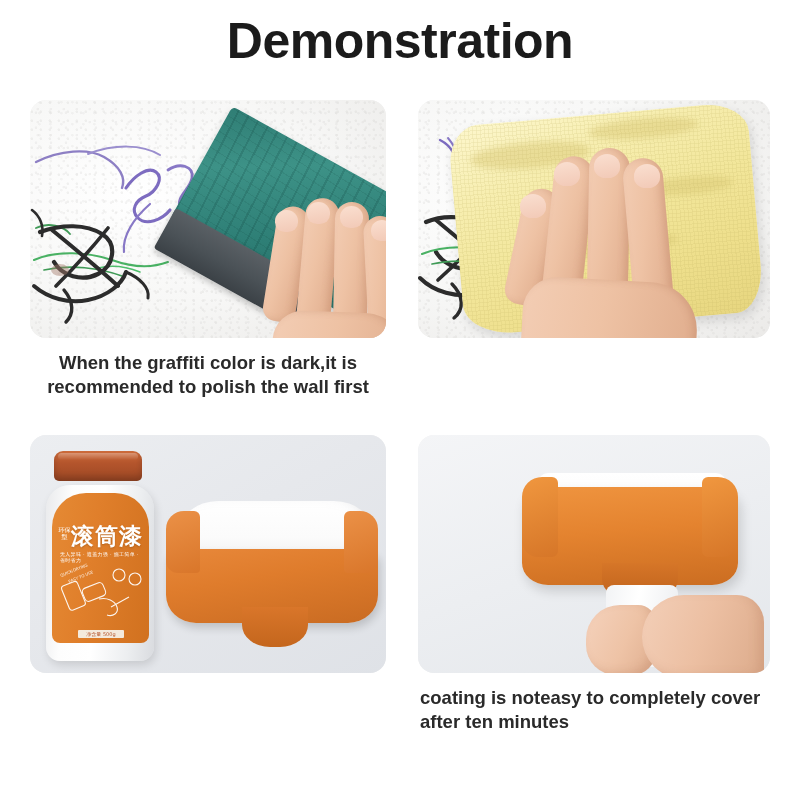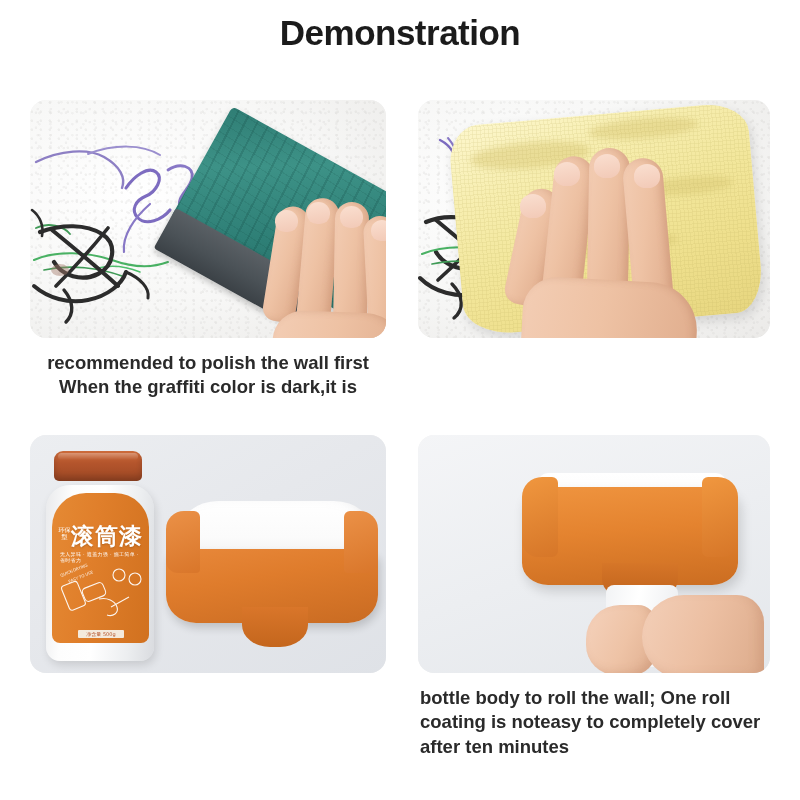--- a/index.html
+++ b/index.html
@@ -15,21 +15,21 @@
     position: relative;
     width: 800px; height: 800px;
     background: #ffffff;
   }
 
   
   .title {
     position: absolute;
     top: 14px; left: 0; width: 800px;
     text-align: center;
-    font-size: 35px;
+    font-size: 50px;
     font-weight: bold;
     color: #1b1b1b;
     letter-spacing: -0.5px;
     line-height: 1.1;
   }
 
   
   .cell { position: absolute; }
   #cell-1 { left: 30px;  top: 100px; width: 356px; }
   #cell-2 { left: 418px; top: 100px; width: 352px; }
@@ -376,22 +376,22 @@
         <div class="finger" style="left:98px; top:44px;  width:33px; height:128px; transform:rotate(-3deg);"></div>
         <div class="nail" style="left:7px;  top:38px; width:23px; height:22px;"></div>
         <div class="nail" style="left:39px; top:30px; width:23px; height:22px;"></div>
         <div class="nail" style="left:72px; top:34px; width:23px; height:22px;"></div>
         <div class="nail" style="left:103px;top:48px; width:22px; height:21px;"></div>
         <div class="finger" style="left:4px; top:140px; width:132px; height:98px; border-radius:30px 40px 0 0; transform:rotate(2deg);"></div>
       </div>
     </div>
 
     <div class="caption">
+      <span class="ln">When the graffiti color is dark,it is</span>
       <span class="ln">recommended to polish the wall first</span>
-      <span class="ln">When the graffiti color is dark,it is</span>
     </div>
   </div>
 
   <div class="cell" id="cell-2">
     <div class="photo">
       <div class="wall-bg"></div>
       <div class="wall-tex"></div>
 
       <svg class="scribble" width="352" height="238" viewBox="0 0 352 238">
         <g fill="none" stroke-linecap="round">
@@ -483,19 +483,18 @@
       <div class="r4-neck"></div>
       <div class="r4-bottle"></div>
 
       <div class="hand4">
         <div class="thumb4"></div>
         <div class="palm4"></div>
       </div>
     </div>
 
     <div class="caption left">
-      <span class="ln">bottle body to roll the wall; One roll</span>
       <span class="ln">coating is noteasy to completely cover</span>
       <span class="ln">after ten minutes</span>
     </div>
   </div>
 
 </div>
 
 </body></html>

